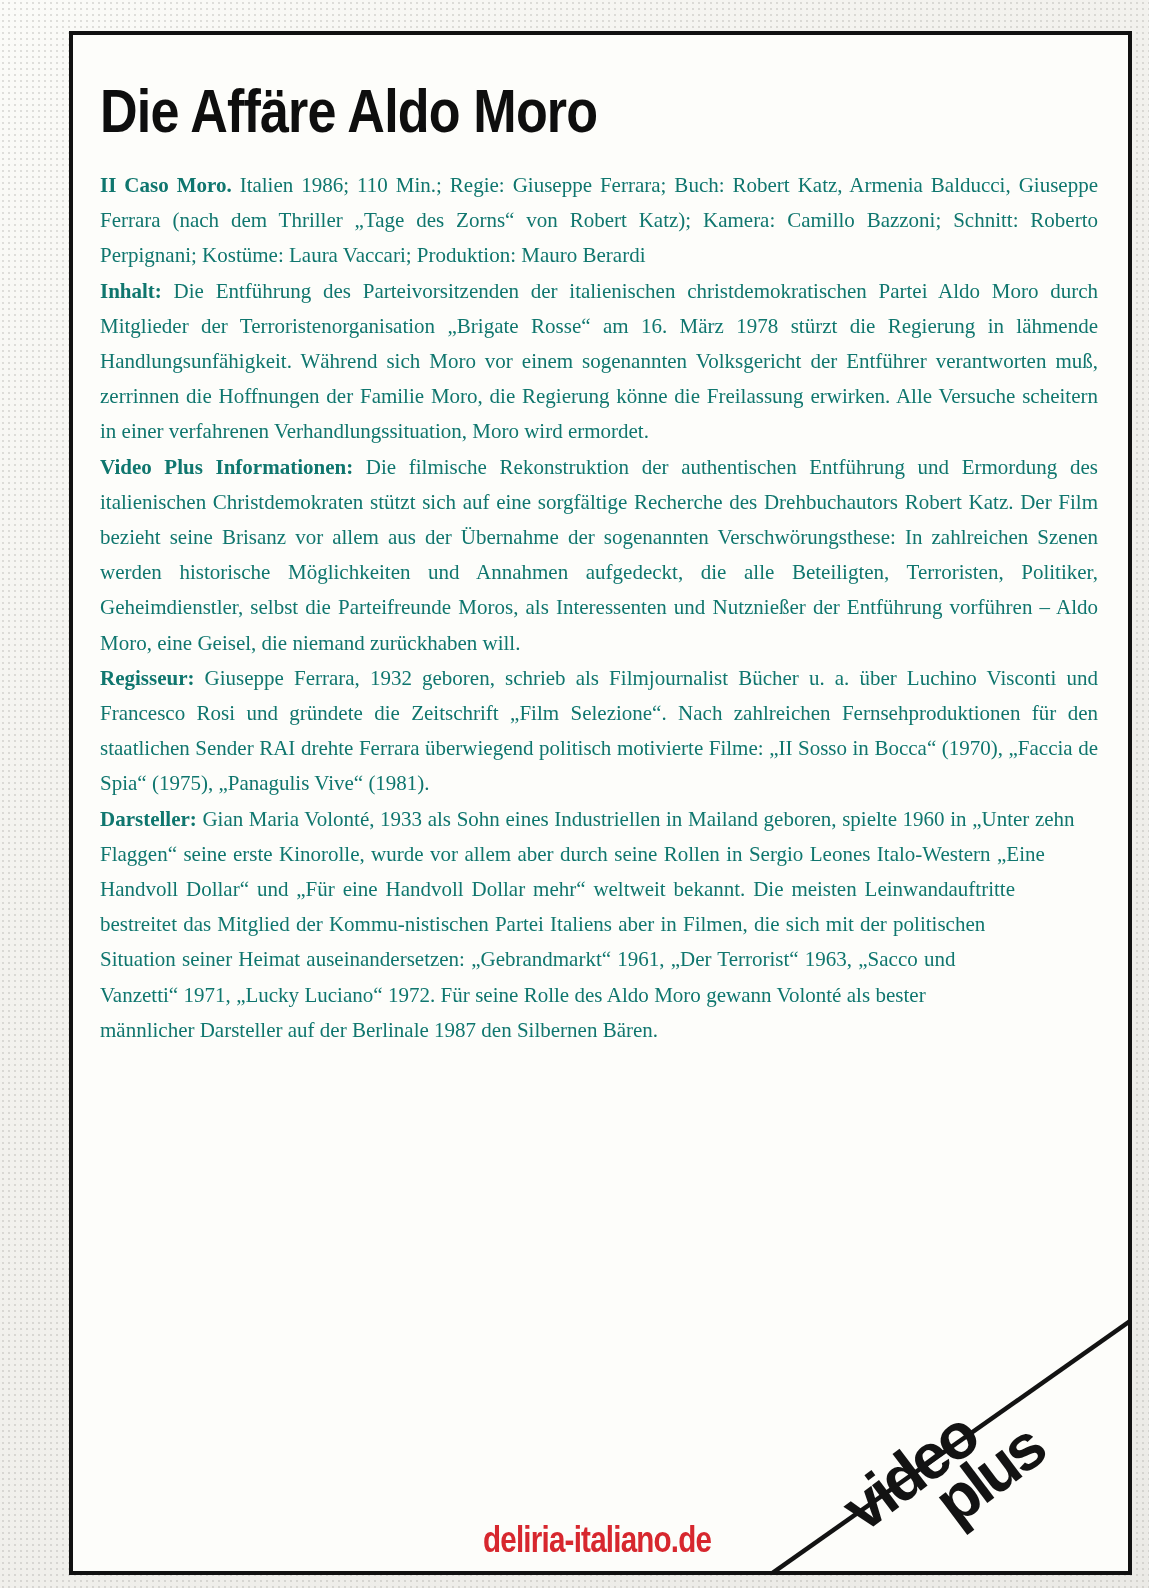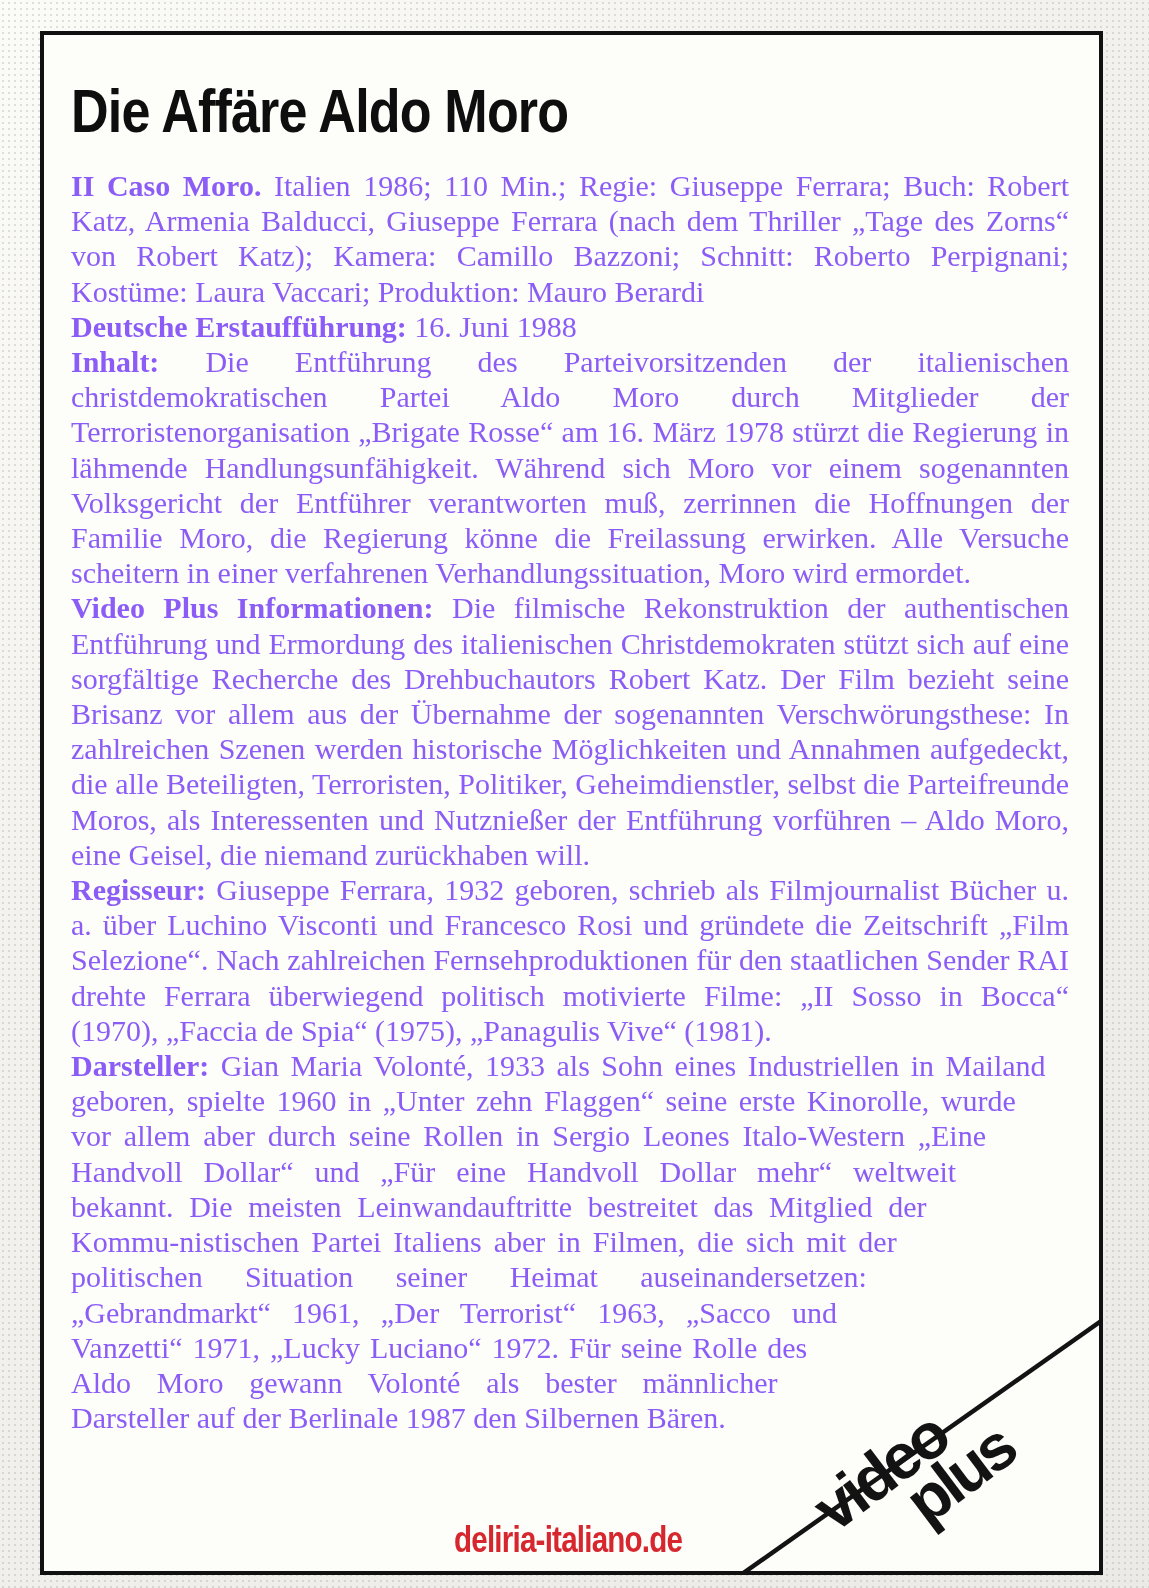--- a/index.html
+++ b/index.html
@@ -6,34 +6,34 @@
   body{
     width:1149px;height:1588px;position:relative;overflow:hidden;
     background-color:#efeeea;
     background-image:
       radial-gradient(rgba(150,149,144,0.28) 1px, transparent 1.2px),
       linear-gradient(135deg,#fbfbf8 0%, #f3f2ee 35%, #ebeae6 100%);
     background-size:6px 6px, 100% 100%;
     font-family:"Liberation Serif", serif;
   }
   .frame{
-    position:absolute;left:40px;top:31px;width:1063px;height:1544px;
+    position:absolute;left:69px;top:31px;width:1063px;height:1544px;
     box-sizing:border-box;border:4px solid #111;
     background:#fdfdfa;overflow:hidden;
   }
   .page-title{
     margin:46px 0 0 27px;
     font-family:"Liberation Sans", sans-serif;
     font-weight:bold;font-size:62px;line-height:60px;letter-spacing:-1px;
     color:#0e0e0e;transform:scaleX(0.84);transform-origin:left center;
     white-space:nowrap;
   }
   .text-col{
     margin:27px 30px 0 27px;
-    font-size:30px;line-height:35.2px;color:#8b5cf6;
+    font-size:21px;line-height:35.2px;color:#0f766e;
   }
   .para{margin:0;text-align:justify;}
   .lead{font-weight:bold;}
   .logo-cut{
     float:right;width:360px;height:250px;margin-top:166px;
     shape-outside:polygon(100% 10%, 100% 100%, 12% 100%);
     shape-margin:22px;
   }
   .corner-svg{position:absolute;left:690px;top:1275px;width:380px;height:270px;}
   .vp-logo{
@@ -55,21 +55,20 @@
 </style>
 </head>
 <body>
 
 <div class="frame">
 
   <h1 class="page-title">Die Affäre Aldo Moro</h1>
 
   <div class="text-col">
       <p class="para"><b class="lead">II Caso Moro.</b><span> Italien 1986; 110 Min.; Regie: Giuseppe Ferrara; Buch: Robert Katz, Armenia Balducci, Giuseppe Ferrara (nach dem Thriller „Tage des Zorns“ von Robert Katz); Kamera: Camillo Bazzoni; Schnitt: Roberto Perpignani; Kostüme: Laura Vaccari; Produktion: Mauro Berardi</span></p>
-      <p class="para"><b class="lead">Deutsche Erstaufführung:</b><span> 16. Juni 1988</span></p>
       <p class="para"><b class="lead">Inhalt:</b><span> Die Entführung des Parteivorsitzenden der italienischen christdemokratischen Partei Aldo Moro durch Mitglieder der Terroristenorganisation „Brigate Rosse“ am 16. März 1978 stürzt die Regierung in lähmende Handlungsunfähigkeit. Während sich Moro vor einem sogenannten Volksgericht der Entführer verantworten muß, zerrinnen die Hoffnungen der Familie Moro, die Regierung könne die Freilassung erwirken. Alle Versuche scheitern in einer verfahrenen Verhandlungssituation, Moro wird ermordet.</span></p>
       <p class="para"><b class="lead">Video Plus Informationen:</b><span> Die filmische Rekonstruktion der authentischen Entführung und Ermordung des italienischen Christdemokraten stützt sich auf eine sorgfältige Recherche des Drehbuchautors Robert Katz. Der Film bezieht seine Brisanz vor allem aus der Übernahme der sogenannten Verschwörungsthese: In zahlreichen Szenen werden historische Möglichkeiten und Annahmen aufgedeckt, die alle Beteiligten, Terroristen, Politiker, Geheimdienstler, selbst die Parteifreunde Moros, als Interessenten und Nutznießer der Entführung vorführen – Aldo Moro, eine Geisel, die niemand zurückhaben will.</span></p>
       <p class="para"><b class="lead">Regisseur:</b><span> Giuseppe Ferrara, 1932 geboren, schrieb als Filmjournalist Bücher u. a. über Luchino Visconti und Francesco Rosi und gründete die Zeitschrift „Film Selezione“. Nach zahlreichen Fernsehproduktionen für den staatlichen Sender RAI drehte Ferrara überwiegend politisch motivierte Filme: „II Sosso in Bocca“ (1970), „Faccia de Spia“ (1975), „Panagulis Vive“ (1981).</span></p>
       <p class="para"><span class="logo-cut"></span><b class="lead">Darsteller:</b><span> Gian Maria Volonté, 1933 als Sohn eines Industriellen in Mailand geboren, spielte 1960 in „Unter zehn Flaggen“ seine erste Kinorolle, wurde vor allem aber durch seine Rollen in Sergio Leones Italo-Western „Eine Handvoll Dollar“ und „Für eine Handvoll Dollar mehr“ weltweit bekannt. Die meisten Leinwandauftritte bestreitet das Mitglied der Kommu-nistischen Partei Italiens aber in Filmen, die sich mit der politischen Situation seiner Heimat auseinandersetzen: „Gebrandmarkt“ 1961, „Der Terrorist“ 1963, „Sacco und Vanzetti“ 1971, „Lucky Luciano“ 1972. Für seine Rolle des Aldo Moro gewann Volonté als bester männlicher Darsteller auf der Berlinale 1987 den Silbernen Bären.</span></p>
     </div>
 
   <svg class="corner-svg" viewBox="0 0 380 270" xmlns="http://www.w3.org/2000/svg">
     <line x1="8" y1="264" x2="380" y2="2" stroke="#131313" stroke-width="4.5"></line>
   </svg>
 

